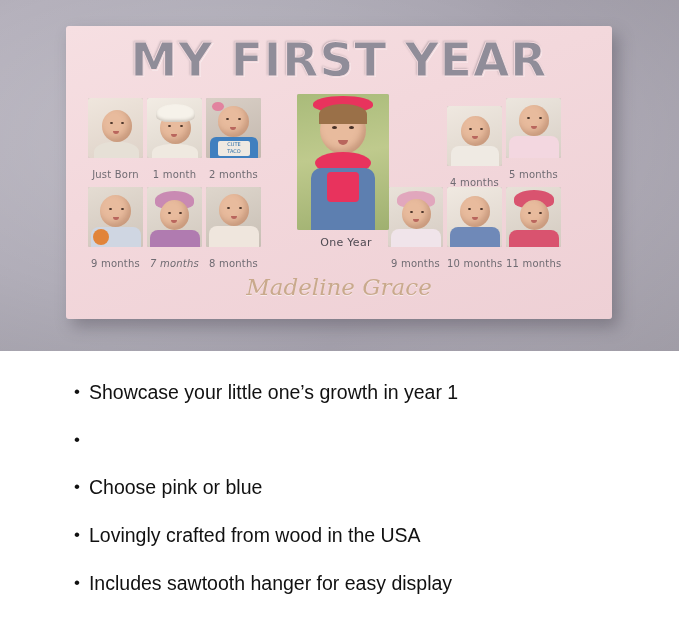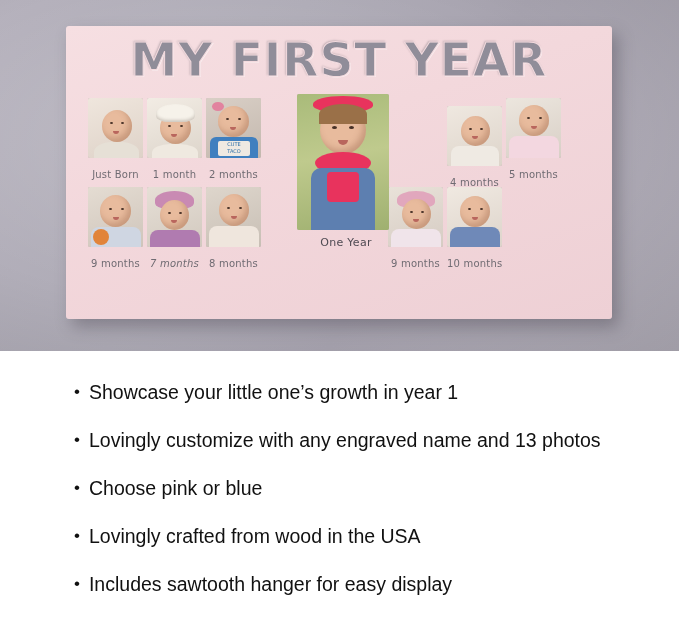--- a/index.html
+++ b/index.html
@@ -349,20 +349,34 @@
               <div class="head" style="left:13px; top:9px; width:30px; height:31px;"></div>
               <div class="eye" style="left:21px; top:21px;"></div>
               <div class="eye" style="left:33px; top:21px;"></div>
               <div class="mouth" style="left:25px; top:30px;"></div>
               <div class="body" style="left:3px; top:40px; width:50px; height:22px; background:#6f89b8; border-radius:8px 8px 0 0;"></div>
             </div>
           </div>
           <div class="caption">10 months</div>
         </div>
 
+        <div class="cell" style="left:418px; top:89px;">
+          <div class="opening">
+            <div class="ph">
+              <div class="bg" style="background:linear-gradient(160deg,#e8e1d8,#d4cbc1);"></div>
+              <div class="hat" style="left:8px; top:3px; width:40px; height:18px; background:#d9536f;"></div>
+              <div class="head" style="left:14px; top:13px; width:29px; height:30px;"></div>
+              <div class="eye" style="left:22px; top:25px;"></div>
+              <div class="eye" style="left:33px; top:25px;"></div>
+              <div class="mouth" style="left:25px; top:33px;"></div>
+              <div class="body" style="left:3px; top:43px; width:50px; height:19px; background:#d9536f; border-radius:8px 8px 0 0;"></div>
+            </div>
+          </div>
+          <div class="caption">11 months</div>
+        </div>
 
         <div class="center-cell">
           <div class="opening">
             <div class="ph">
               <div class="bg" style="background:linear-gradient(170deg,#a9bb7a 0%,#bfca8d 45%,#9fb070 100%);"></div>
               <div style="position:absolute; left:16px; top:2px; width:60px; height:16px; background:#e8335d; border-radius:50% 50% 40% 40%;"></div>
               <div class="head" style="left:23px; top:12px; width:46px; height:48px;"></div>
               <div style="position:absolute; left:22px; top:10px; width:48px; height:20px; background:#9a7048; border-radius:50% 50% 0 0;"></div>
               <div class="eye" style="left:35px; top:32px; width:5px; height:3px;"></div>
               <div class="eye" style="left:52px; top:32px; width:5px; height:3px;"></div>
@@ -370,33 +384,33 @@
               <div style="position:absolute; left:18px; top:58px; width:56px; height:22px; background:#e8335d; border-radius:50%;"></div>
               <div style="position:absolute; left:14px; top:74px; width:64px; height:62px; background:#5d7fb0; border-radius:10px 10px 0 0;"></div>
               <div style="position:absolute; left:30px; top:78px; width:32px; height:30px; background:#e8335d; border-radius:4px;"></div>
             </div>
           </div>
           <div class="caption">One Year</div>
         </div>
 
       </div>
 
+      <div class="engraved-name">Madeline Grace</div>
     </div>
   </div>
 
   <div class="bullets">
 
     <div class="bullet">
       <span class="dot">•</span>
       <span class="text">Showcase your little one’s growth in year 1</span>
     </div>
 
     <div class="bullet">
       <span class="dot">•</span>
-      <span class="text">Lovingly customize with any engraved name and 13 photos</span>
     </div>
 
     <div class="bullet">
       <span class="dot">•</span>
       <span class="text">Choose pink or blue</span>
     </div>
 
     <div class="bullet">
       <span class="dot">•</span>
       <span class="text">Lovingly crafted from wood in the USA</span>

